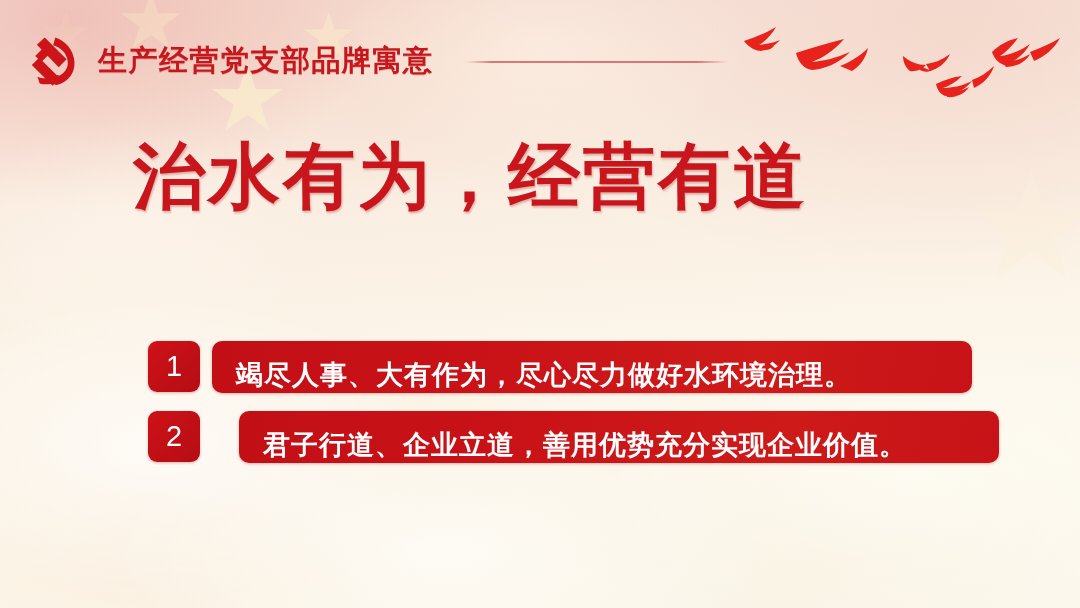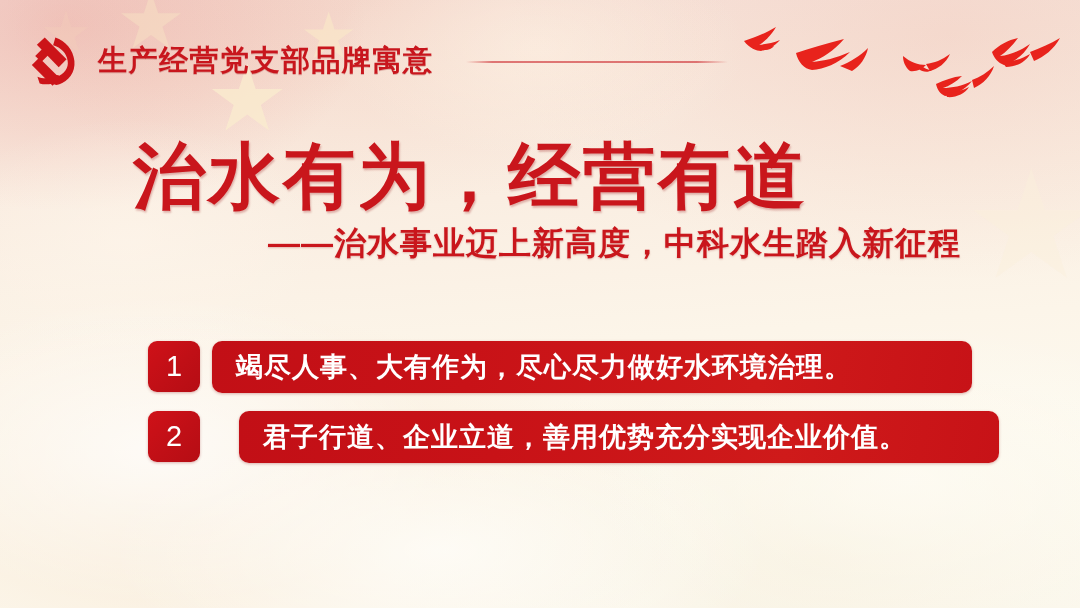--- a/index.html
+++ b/index.html
@@ -42,21 +42,21 @@
     letter-spacing:3px;white-space:nowrap;text-shadow:1px 2px 2px rgba(150,18,22,0.28);}
   #subtitle{position:absolute;left:268px;top:222px;font-size:32px;font-weight:bold;color:#c9161c;
     letter-spacing:1px;white-space:nowrap;text-shadow:0 1px 2px rgba(150,18,22,0.25);}
   #points{position:absolute;left:148px;top:341px;}
   .point-row{display:flex;align-items:center;height:51px;}
   .point-row + .point-row{margin-top:19px;}
   .point-badge{width:52px;height:51px;flex:0 0 52px;border-radius:9px;
     background:linear-gradient(135deg,#cf1118 0%,#c00f16 55%,#b60d14 100%);
     color:#ffffff;font-size:29px;display:flex;align-items:center;justify-content:center;
     box-shadow:0 1px 3px rgba(140,10,14,0.3);}
-  .point-bar{height:52px;margin-left:12px;border-radius:10px;display:flex;align-items:center;
+  .point-bar{height:52px;margin-left:12px;border-radius:10px;display:flex;align-items:flex-end;
     background:linear-gradient(100deg,#c20f16 0%,#c81217 34%,#cf1a1a 72%,#c71217 100%);
     box-shadow:0 1px 3px rgba(140,10,14,0.3);}
   .point-text{color:#ffffff;font-size:27px;font-weight:bold;letter-spacing:1px;white-space:nowrap;
     padding:0 26px 0 24px;}
   .bar-1{width:760px;}
   .bar-2{width:760px;margin-left:39px;}
 </style>
 </head>
 <body>
 
@@ -106,21 +106,20 @@
           <path d="M12 60 L25 47 L70 92 L57 100 Z" opacity="0"></path>
           <path d="M14 57 L27 44 L64 81 L51 94 Z"></path>
         </g>
       </svg>
     </div>
     <div id="header-title">生产经营党支部品牌寓意</div>
   </div>
   <div id="header-rule"></div>
 
   <div id="main-title">治水有为，经营有道</div>
-  <div id="subtitle">——治水事业迈上新高度，中科水生踏入新征程</div>
 
   <div id="points">
     <div class="point-row">
       <div class="point-badge">1</div>
       <div class="point-bar bar-1">
         <span class="point-text">竭尽人事、大有作为，尽心尽力做好水环境治理。</span>
       </div>
     </div>
     <div class="point-row">
       <div class="point-badge">2</div>

